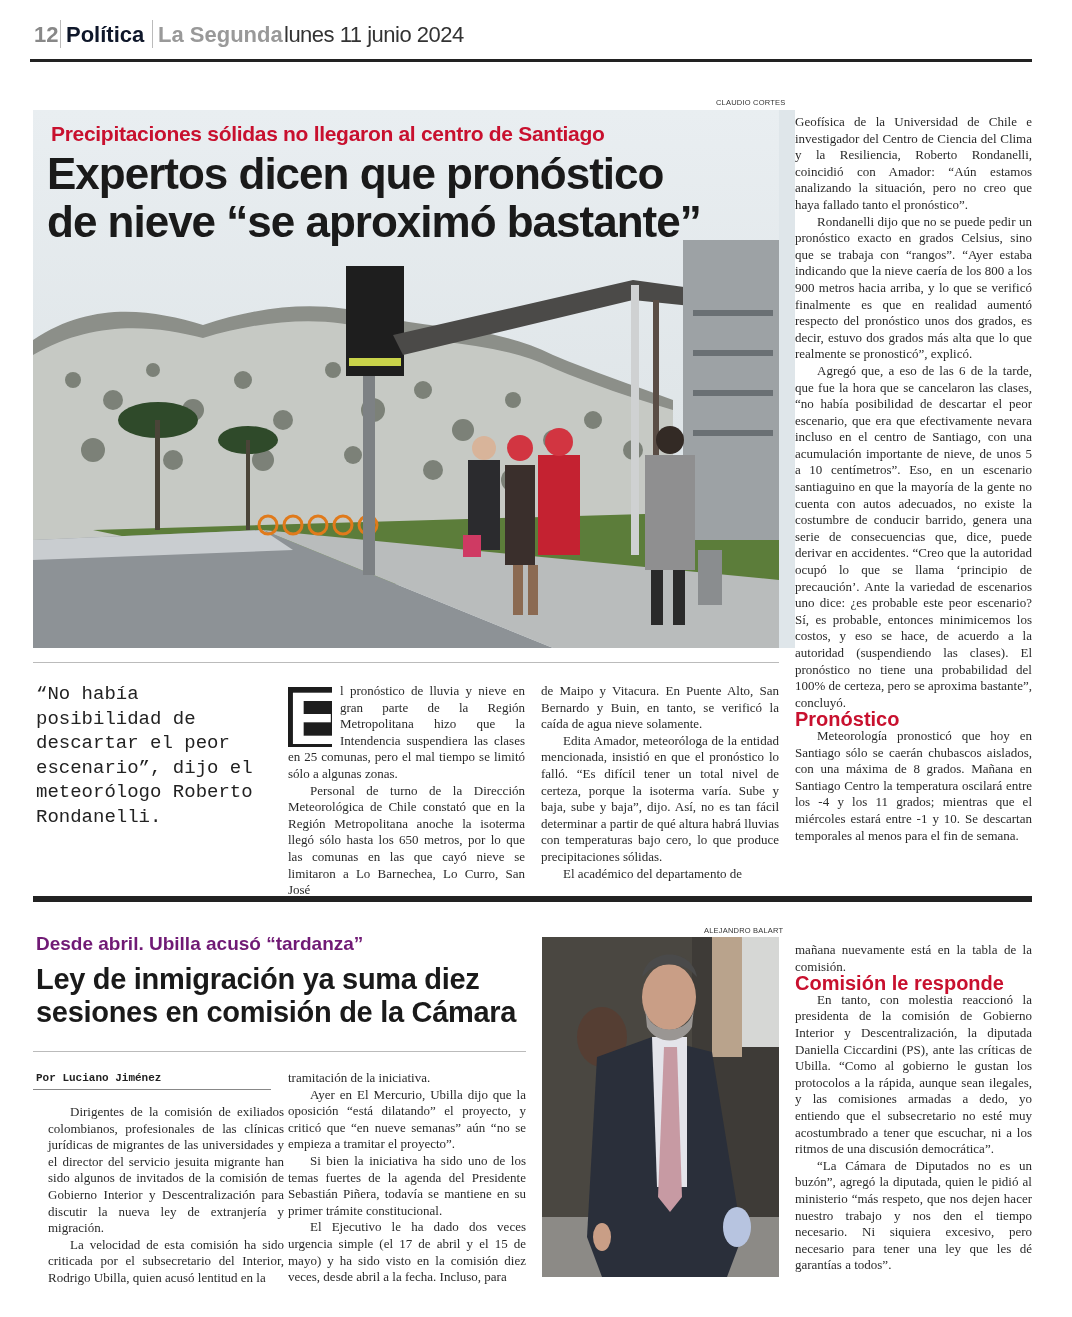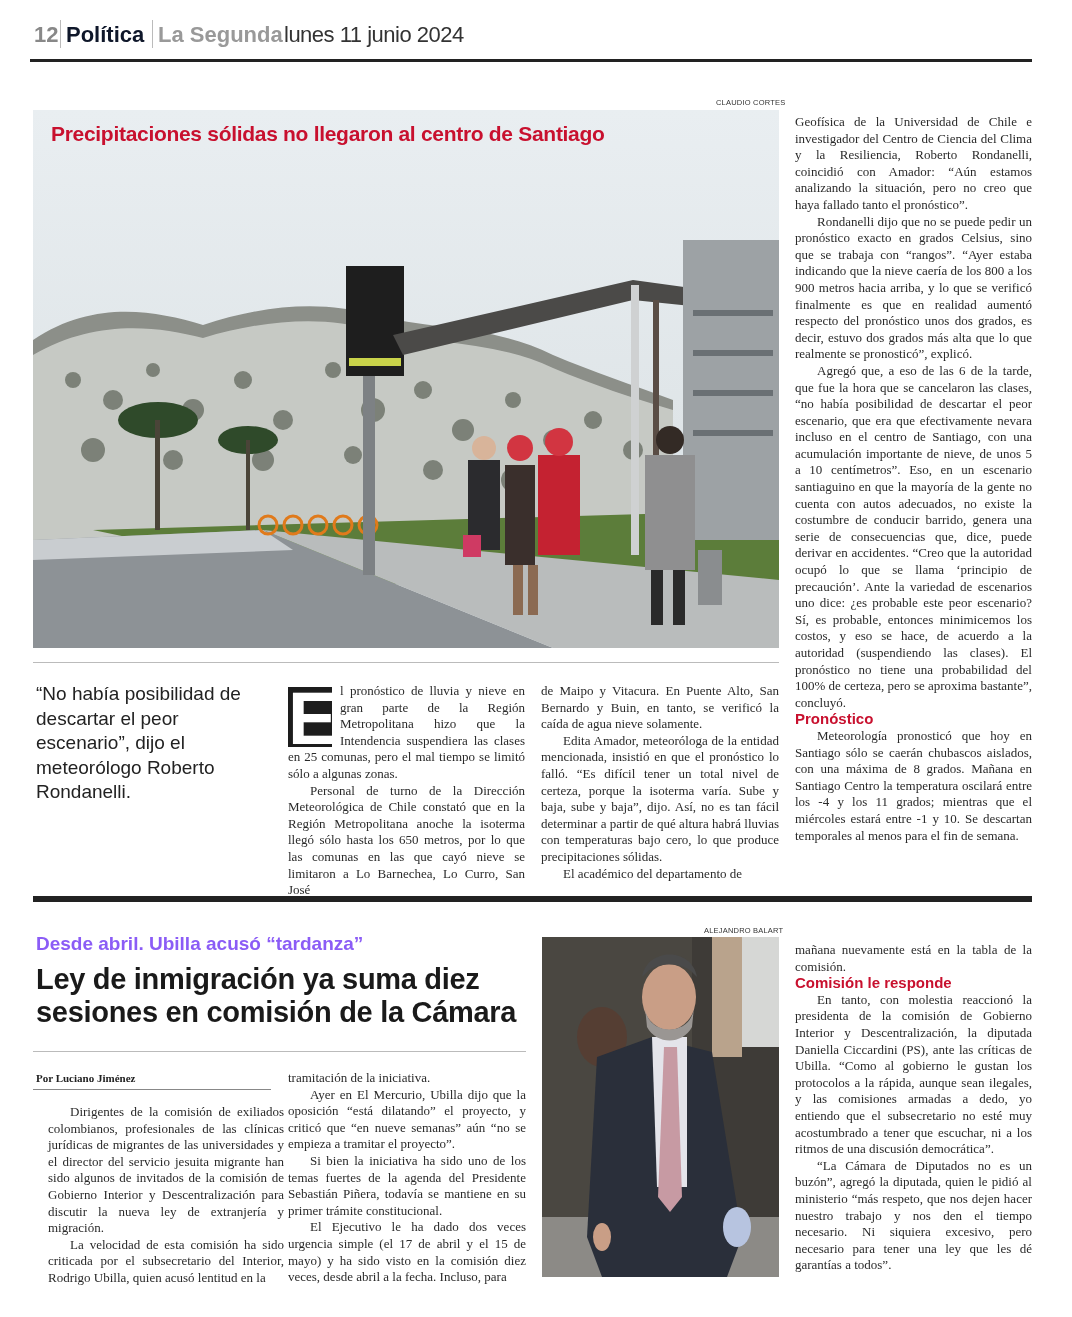--- a/index.html
+++ b/index.html
@@ -10,40 +10,40 @@
   .mh-page{left:4px;top:4px;font-family:"Liberation Sans",sans-serif;font-weight:bold;font-size:22px;color:#888;}
   .mh-sep{top:2px;width:1px;height:28px;background:#bbb;}
   .mh-section{left:36px;top:4px;font-family:"Liberation Sans",sans-serif;font-weight:bold;font-size:22px;color:#0f172a;}
   .mh-paper{left:128px;top:4px;font-family:"Liberation Sans",sans-serif;font-weight:bold;font-size:22px;color:#999;}
   .mh-date{left:254px;top:4px;font-family:"Liberation Sans",sans-serif;font-size:22px;color:#333;letter-spacing:-0.5px;}
   .mh-rule{left:30px;top:59px;width:1002px;height:3px;background:#222;}
 
   .credit{font-family:"Liberation Sans",sans-serif;font-size:7.5px;color:#333;letter-spacing:0.2px;}
 
   
-  .photo1{left:33px;top:110px;width:746px;height:538px;overflow:hidden;background:#dfe6ea;}
+  .photo1{left:33px;top:110px;width:746px;height:538px;overflow:hidden;background:#dfe6ea;padding-left:16px;}
   .sky{left:0;top:0;width:746px;height:320px;background:linear-gradient(#e9eef1,#dfe5e8);}
   .kicker1{left:18px;top:12px;font-family:"Liberation Sans",sans-serif;font-weight:bold;font-size:21px;color:#c8102e;letter-spacing:-0.3px;}
   .headline1{left:14px;top:40px;width:720px;font-family:"Liberation Sans",sans-serif;font-weight:bold;font-size:44px;line-height:48px;color:#1a1a1a;letter-spacing:-1px;}
 
   .rule-thin{height:1px;background:#bbb;}
   .rule-thick{height:6px;background:#222;}
 
-  .pullquote{left:36px;top:682px;width:228px;font-family:Liberation Sans, sans-serif;font-size:19px;line-height:24.5px;color:#222;}
+  .pullquote{left:36px;top:682px;width:228px;font-family:Liberation Mono, monospace;font-size:19px;line-height:24.5px;color:#222;}
 
   .col{font-size:13px;line-height:16.6px;text-align:justify;hyphens:auto;color:#2a2a2a;}
   .col p{margin:0;text-indent:22px;}
   .col p.noind{text-indent:0;}
   .dropcap{float:left;width:44px;height:60px;background:#1d1d1d;margin:4px 8px 0 0;position:relative;}
   .dropcap span{position:absolute;left:0;top:-8px;width:44px;text-align:center;font-family:"Liberation Sans",sans-serif;font-weight:bold;font-size:74px;line-height:80px;color:#fff;}
-  .subhead{font-family:"Liberation Sans",sans-serif;font-weight:bold;font-size:15px;color:#c8102e;margin:14px 0 2px 0;text-indent:0 !important;}
-
-  .kicker2{left:36px;top:933px;font-family:"Liberation Sans",sans-serif;font-weight:bold;font-size:19px;color:#8b5cf6;}
+  .subhead{font-family:"Liberation Sans",sans-serif;font-weight:bold;font-size:20px;color:#c8102e;margin:14px 0 2px 0;text-indent:0 !important;}
+
+  .kicker2{left:36px;top:933px;font-family:"Liberation Sans",sans-serif;font-weight:bold;font-size:19px;color:#701a75;}
   .headline2{left:36px;top:963px;width:500px;font-family:"Liberation Sans",sans-serif;font-weight:bold;font-size:29px;line-height:33px;color:#1a1a1a;letter-spacing:-0.3px;}
-  .byline{left:36px;top:1072px;font-family:Liberation Serif, serif;font-weight:bold;font-size:11px;color:#222;}
+  .byline{left:36px;top:1072px;font-family:Liberation Mono, monospace;font-weight:bold;font-size:11px;color:#222;}
 
   .photo2{left:542px;top:937px;width:237px;height:340px;overflow:hidden;background:#3b3a38;}
 </style>
 </head>
 <body>
 
 <div class="abs masthead">
   <span class="abs mh-page">12</span>
   <span class="abs mh-sep" style="left:30px"></span>
   <span class="abs mh-section">Política</span>
@@ -135,20 +135,24 @@
       <rect x="430" y="425" width="18" height="22" fill="#cf3a63"></rect>
       <rect x="480" y="455" width="10" height="50" fill="#8b6a52"></rect>
         <rect x="495" y="455" width="10" height="50" fill="#8b6a52"></rect>
       <rect x="618" y="460" width="12" height="55" fill="#2a2a2a"></rect>
         <rect x="640" y="460" width="12" height="55" fill="#2a2a2a"></rect>
     </g>
 
     <rect x="665" y="440" width="24" height="55" fill="#8a8d8f"></rect>
   </svg>
   <div class="abs kicker1">Precipitaciones sólidas no llegaron al centro de Santiago</div>
+  <div class="abs headline1">
+    <div>Expertos dicen que pronóstico</div>
+    <div>de nieve “se aproximó bastante”</div>
+  </div>
 </div>
 
 <div class="abs rule-thin" style="left:33px;top:662px;width:746px"></div>
 
 <div class="abs pullquote">“No había posibilidad de descartar el peor escenario”, dijo el meteorólogo Roberto Rondanelli.</div>
 
 <div class="abs col" style="left:288px;top:683px;width:237px">
   <div class="dropcap">
       <span>E</span>
     </div>

